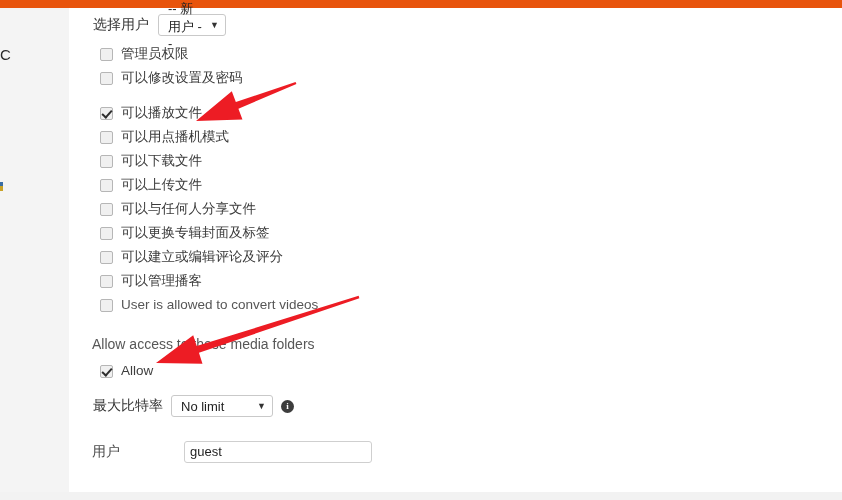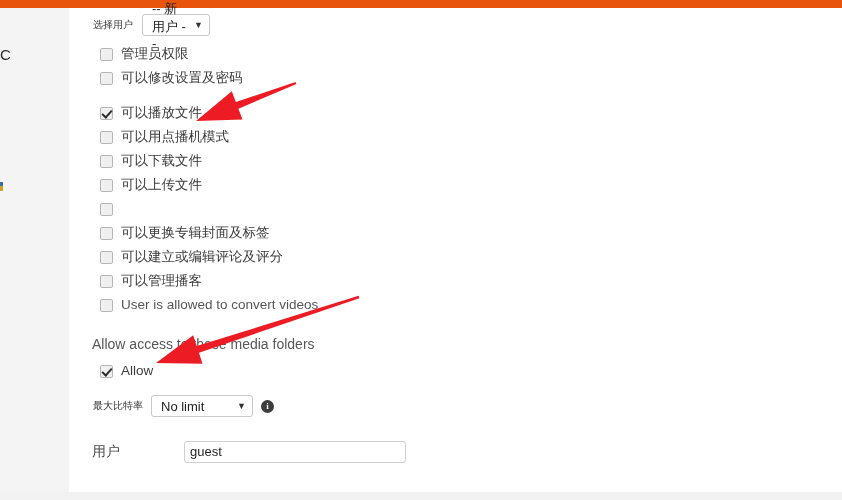--- a/index.html
+++ b/index.html
@@ -75,21 +75,21 @@
   
   #user-select-row {
     position: absolute;
     left: 23px;
     top: 6px;
     display: flex;
     align-items: center;
     gap: 9px;
   }
   .field-label {
-    font-size: 10px;
+    font-size: 14px;
     color: #333333;
     white-space: nowrap;
   }
   .sel {
     border: 1px solid #c9c9c9;
     border-radius: 3px;
     background: #ffffff;
     height: 22px;
     display: flex;
     align-items: center;
@@ -206,21 +206,21 @@
     align-items: center;
     height: 31px;
   }
   .acct-label {
     width: 92px;
     font-size: 14px;
     color: #4a4a4a;
     flex: none;
   }
   .acct-input {
-    width: 222px;
+    width: 188px;
     height: 22px;
     border: 1px solid #cfcfcf;
     border-radius: 3px;
     background: #ffffff;
     font-size: 13px;
     color: #1f1f1f;
     padding: 0 5px;
     box-sizing: border-box;
     font-family: "Liberation Sans", sans-serif;
     outline: none;
@@ -275,20 +275,21 @@
       <div class="perm-row">
         <span class="cbx"></span>
         <span class="perm-label">可以下载文件</span>
       </div>
       <div class="perm-row">
         <span class="cbx"></span>
         <span class="perm-label">可以上传文件</span>
       </div>
       <div class="perm-row">
         <span class="cbx"></span>
+        <span class="perm-label">可以与任何人分享文件</span>
       </div>
       <div class="perm-row">
         <span class="cbx"></span>
         <span class="perm-label">可以更换专辑封面及标签</span>
       </div>
       <div class="perm-row">
         <span class="cbx"></span>
         <span class="perm-label">可以建立或编辑评论及评分</span>
       </div>
       <div class="perm-row">

